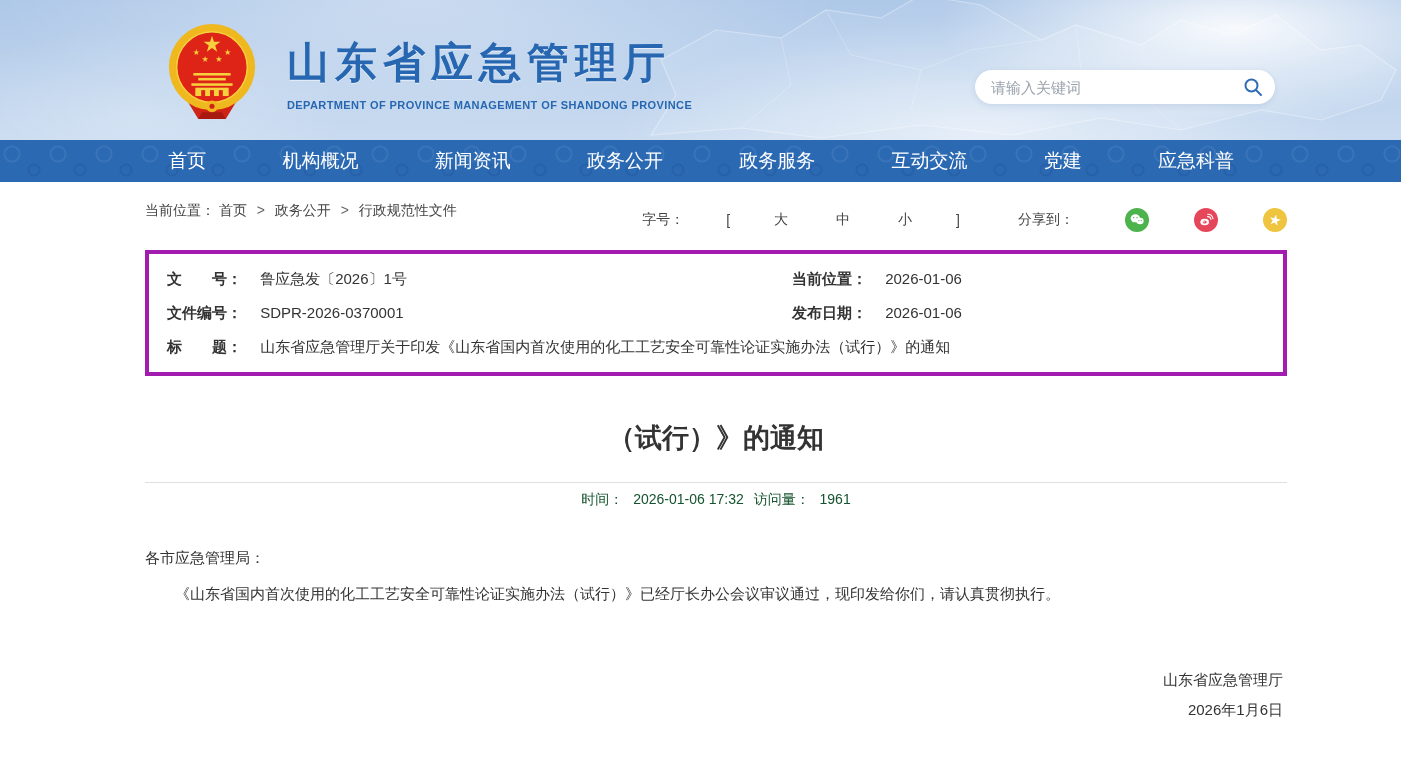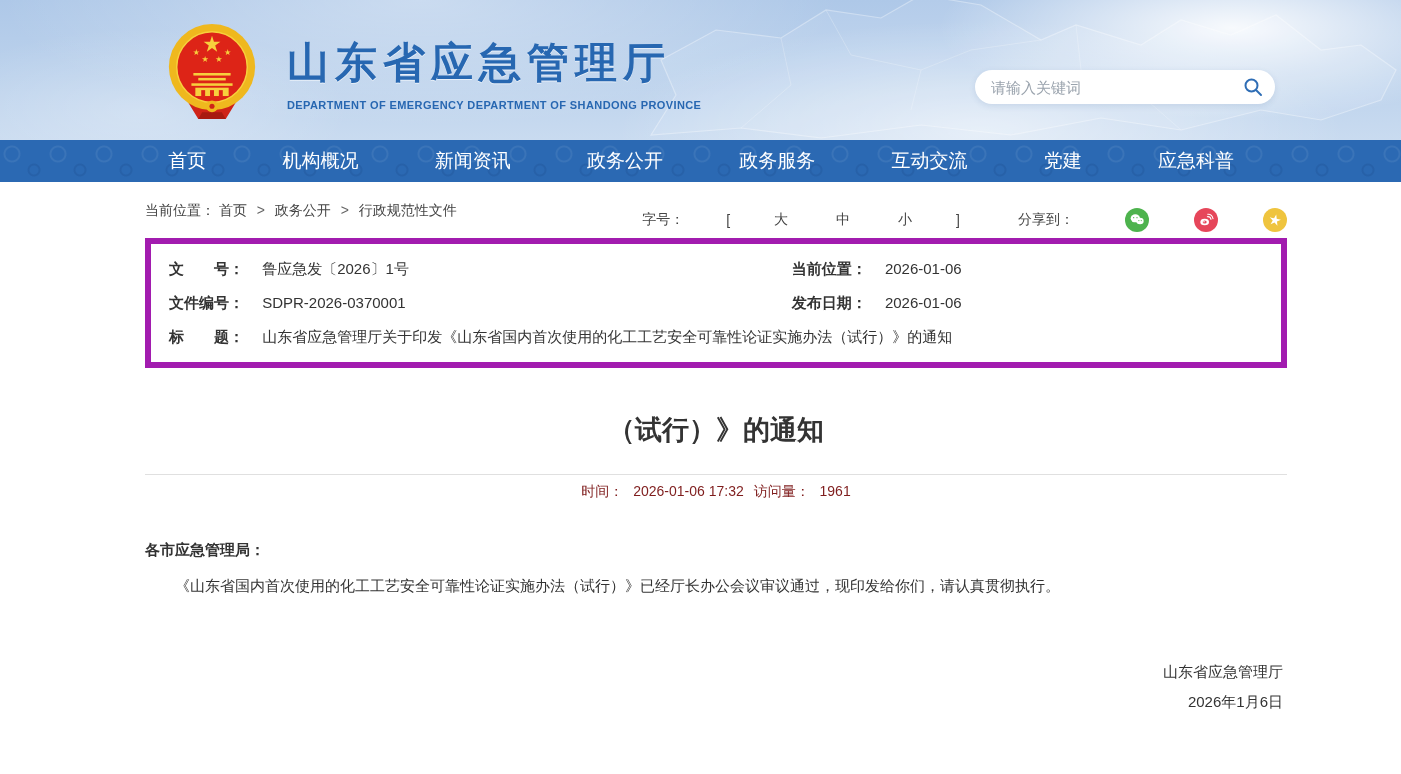--- a/index.html
+++ b/index.html
@@ -72,39 +72,39 @@
   .page-tools .share-label { margin-left: 18px; margin-right: 6px; }
   .share {
     width: 24px; height: 24px; border-radius: 50%; display: inline-flex;
     align-items: center; justify-content: center; margin-left: 5px; cursor: pointer;
   }
   .share-wechat { background: #4db34d; }
   .share-weibo  { background: #e6465a; }
   .share-qzone  { background: #efc43e; }
 
   
-  .doc-info { border: 6px solid #a21caf; margin-top: 6px; padding: 8px 0 8px 18px; font-size: 15px; }
+  .doc-info { border: 4px solid #a21caf; margin-top: 18px; padding: 8px 0 8px 18px; font-size: 15px; }
   .di-row { display: flex; line-height: 34px; }
   .di-left { width: 56%; }
   .di-right { flex: 1; }
   .di-full { width: 100%; }
   .di-label { font-weight: bold; color: #333; margin-right: 14px; white-space: pre; }
   .di-value { color: #333; }
 
   
   .article-title {
     margin-top: 42px; text-align: center; font-size: 27px; font-weight: bold;
     color: #333; line-height: 40px;
   }
   .article-title .line { display: block; }
   .meta-divider { border-top: 1px solid #e0e0e0; margin-top: 24px; }
-  .article-meta { text-align: center; color: #7f1d1d; font-size: 14px; margin-top: 8px; }
+  .article-meta { text-align: center; color: #14532d; font-size: 14px; margin-top: 8px; }
   .article-meta span { margin: 0 3px; }
   .article-body { font-size: 15px; color: #333; line-height: 26px; }
-  .salutation { margin-top: 36px; font-weight: bold; }
+  .salutation { margin-top: 36px; }
   .para { margin-top: 10px; text-indent: 2em; }
   .signature { text-align: right; margin-top: 58px; line-height: 30px; padding-right: 4px; }
 </style>
 </head>
 <body>
 
 <div class="page">
 
   <header class="site-header">
     <svg class="map-outline" viewBox="0 0 780 140" preserveAspectRatio="none">
@@ -129,21 +129,21 @@
         <rect x="29" y="62.5" width="42" height="2.6" fill="#f7d03d"></rect>
         <rect x="33" y="67" width="34" height="8.5" fill="#f7d03d"></rect>
         <rect x="39" y="69.5" width="4" height="6" fill="#dd2417"></rect>
         <rect x="48" y="69.5" width="4" height="6" fill="#dd2417"></rect>
         <rect x="57" y="69.5" width="4" height="6" fill="#dd2417"></rect>
         <circle cx="50" cy="86" r="6" fill="#efb81e"></circle>
         <circle cx="50" cy="86" r="2.6" fill="#cf2318"></circle>
       </svg>
       <div class="brand-text">
         <div class="brand-title">山东省应急管理厅</div>
-        <div class="brand-sub">DEPARTMENT OF EMERGENCY DEPARTMENT OF SHANDONG PROVINCE</div>
+        <div class="brand-sub">DEPARTMENT OF PROVINCE MANAGEMENT OF SHANDONG PROVINCE</div>
       </div>
     </div>
 
     <div class="search-box">
       <input type="text" placeholder="请输入关键词" style="">
       <button class="search-btn">
         <svg width="20" height="20" viewBox="0 0 20 20">
           <circle cx="8.5" cy="8.5" r="6" fill="none" stroke="#2e6db5" stroke-width="2"></circle>
           <line x1="13" y1="13" x2="18" y2="18" stroke="#2e6db5" stroke-width="2" stroke-linecap="round"></line>
         </svg>

